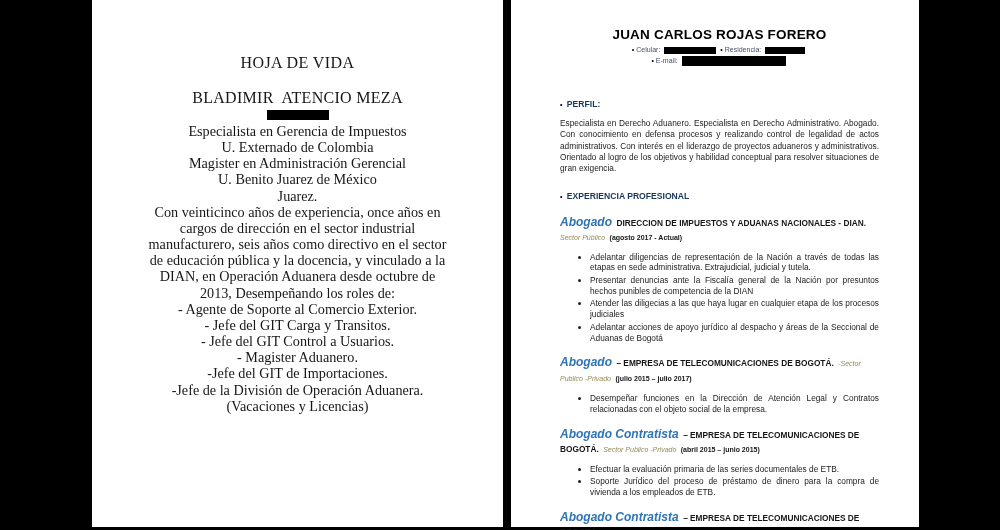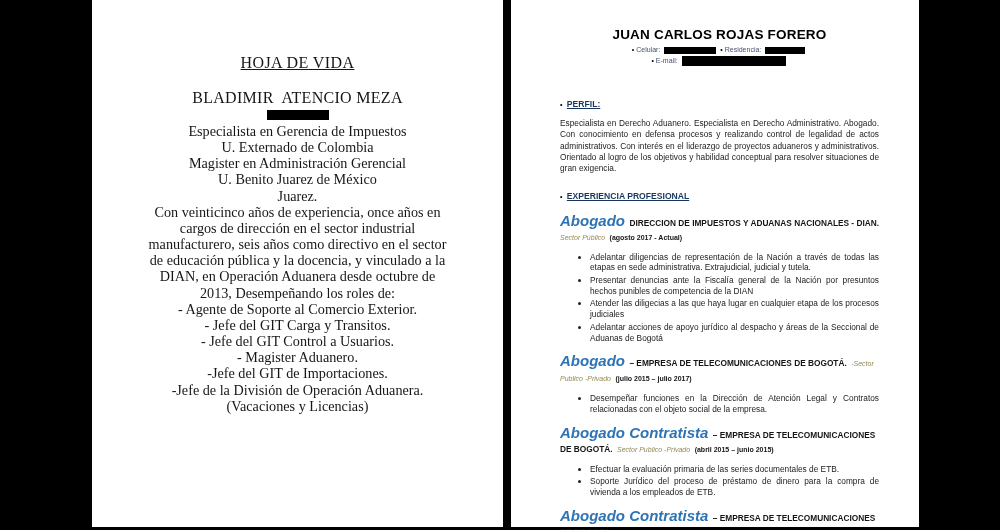--- a/index.html
+++ b/index.html
@@ -5,44 +5,44 @@
   html,body{margin:0;padding:0;}
   body{
     width:1000px;height:530px;background:#000;position:relative;overflow:hidden;
     font-family:"Liberation Sans",sans-serif;
   }
   .page{position:absolute;top:0;height:527px;background:#fff;box-sizing:border-box;}
 
   
   .left-page{left:92px;width:411px;text-align:center;color:#161616;
     font-family:"Liberation Serif",serif;}
-  .lp-title{margin-top:54px;font-size:16px;line-height:18px;letter-spacing:.4px;text-decoration:underline;}
+  .lp-title{margin-top:54px;font-size:16px;line-height:18px;letter-spacing:.4px;}
   .lp-name{margin-top:17px;font-size:16px;line-height:18px;white-space:pre-wrap;letter-spacing:.3px;}
   .lp-intro{margin-top:15px;font-size:14.2px;line-height:16px;}
   .redaction-bar{width:62px;height:10px;background:#000;margin:3px auto 2px auto;}
   .lp-body{margin-top:3px;padding:0 18px;}
   .lp-line{font-size:14.2px;line-height:16.15px;}
 
   
   .right-page{left:511px;width:408px;color:#1c1c1c;}
   .rp-content{padding:27px 40px 0 49px;}
   .rp-name{text-align:center;font-weight:bold;font-size:13.5px;line-height:15px;color:#000;letter-spacing:.2px;}
   .rp-contact{text-align:center;font-size:7px;line-height:11px;color:#44506b;margin-top:2px;}
   .redact{display:inline-block;background:#000;vertical-align:middle;height:7px;margin:0 2px;}
   .redact.w-phone{width:52px;}
   .redact.w-res{width:40px;}
   .redact.w-mail{width:104px;height:8px;border-bottom:2px solid #000;}
   .bullet-dot{color:#000;font-size:7px;margin-right:2px;}
   .rp-heading{margin-top:32px;font-size:8.6px;font-weight:bold;color:#17365d;line-height:12px;}
-  .rp-heading .heading-text{text-decoration:underline;}
+  .rp-heading .heading-text{}
   .rp-heading.exp{margin-top:15px;}
   .rp-paragraph{margin:7px 0 0 0;font-size:8.3px;line-height:11.3px;text-align:justify;color:#222;}
   .job{margin-top:12px;}
   .job-heading{line-height:12px;text-align:left;}
-  .job-role{color:#2e74b5;font-weight:bold;font-style:italic;font-size:15px;}
+  .job-role{color:#2e74b5;font-weight:bold;font-style:italic;font-size:12px;}
   .job-company{color:#151515;font-weight:bold;font-size:8.3px;}
   .job-sector{color:#938953;font-style:italic;font-size:7px;}
   .job-dates{color:#151515;font-weight:bold;font-size:7px;}
   .job-bullets{margin:8px 0 0 0;padding:0 0 0 30px;list-style:disc;}
   .job-bullets li{font-size:8.3px;line-height:10.7px;text-align:justify;margin-bottom:2px;color:#222;}
 </style>
 </head>
 <body>
 
 <div>

